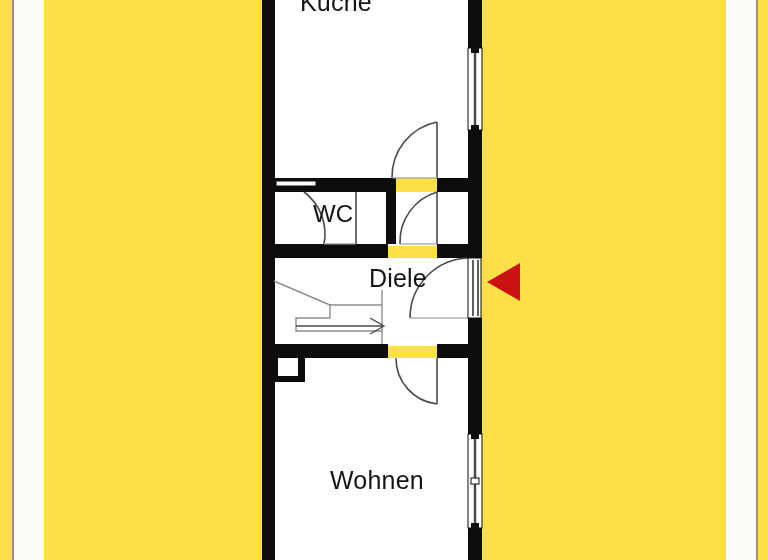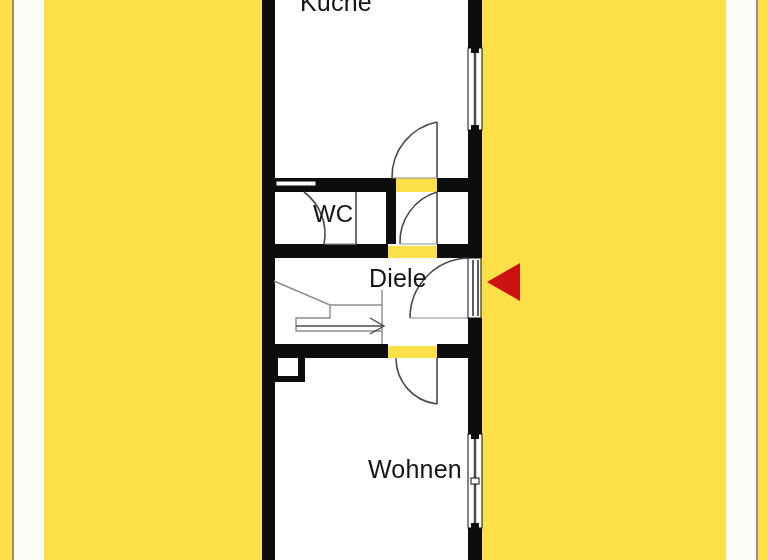--- a/index.html
+++ b/index.html
@@ -64,23 +64,22 @@
     left: 281px; top: 200px;
     font-size: 24px;
     margin-left: 32px;
   }
   .room-label.diele {
     left: 341px; top: 264px;
     font-size: 25px;
     margin-left: 28px;
   }
   .room-label.wohnen {
-    left: 330px; top: 455px;
+    left: 330px; top: 466px;
     font-size: 25px;
-    margin-left: 38px;
   }
 </style>
 </head>
 <body>
 
 <div id="page">
 
   <div class="margin-tint left"></div>
   <div class="margin-tint right"></div>
   <div class="margin-rule left"></div>

